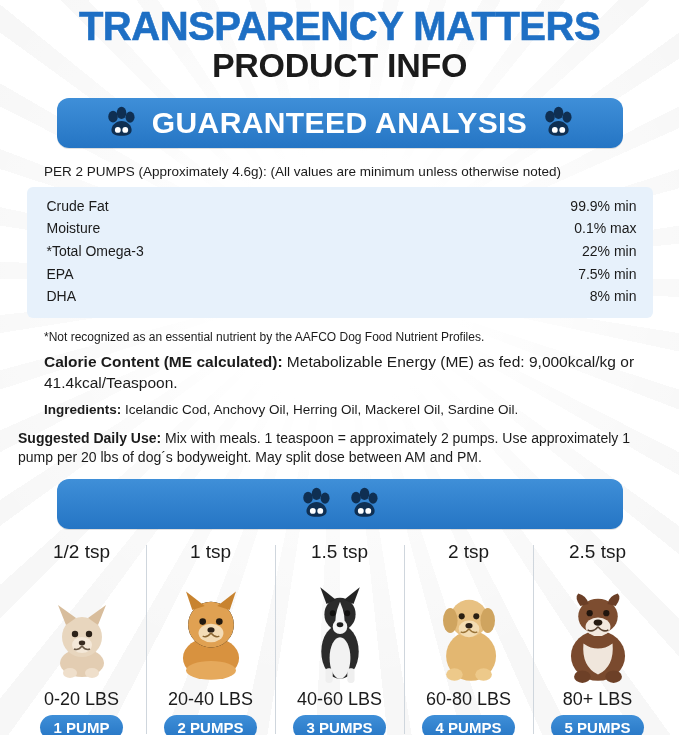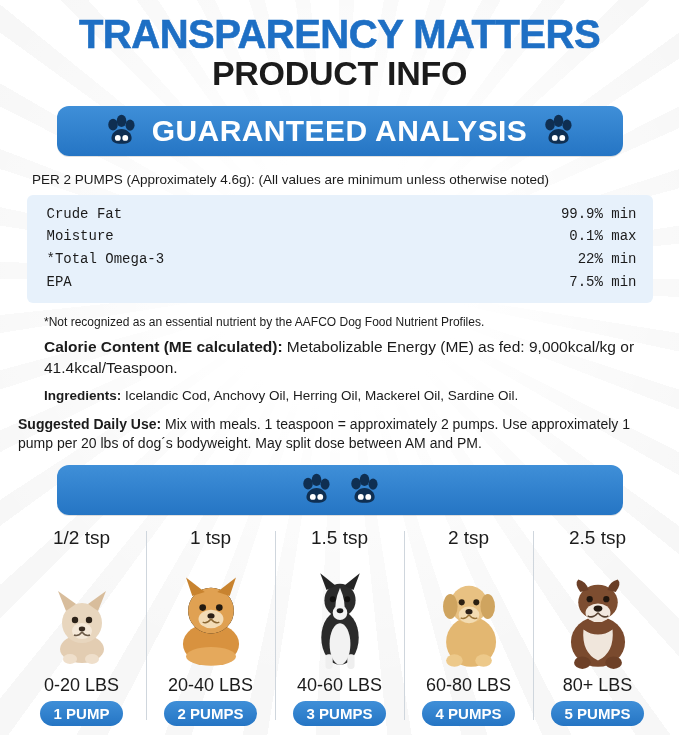--- a/index.html
+++ b/index.html
@@ -34,21 +34,21 @@
   .page { position: relative; z-index: 1; width: 679px; height: 735px; }
 
   
   .title-main {
     text-align: center;
     font-size: 40px;
     font-weight: bold;
     letter-spacing: -0.5px;
     color: #1e6fc4;
     line-height: 1.0;
-    padding-top: 14px;
+    padding-top: 6px;
     -webkit-text-stroke: 0.6px #1e6fc4;
   }
   .title-sub {
     text-align: center;
     font-size: 34px;
     font-weight: bold;
     color: #1b1b1b;
     letter-spacing: -0.3px;
     line-height: 1.05;
     margin-top: 2px;
@@ -75,38 +75,37 @@
     color: #ffffff;
     font-size: 30px;
     font-weight: bold;
     letter-spacing: 0.4px;
     white-space: nowrap;
   }
   .paw { width: 34px; height: 34px; flex: 0 0 auto; }
 
   
   .per-pumps {
-    margin: 16px 0 8px 32px;
+    margin: 16px 0 8px 44px;
     font-size: 13.5px;
     color: #1b1b1b;
   }
 
   
   .analysis {
     margin: 0 auto;
     width: 626px;
     background: #e7f1fb;
     border-radius: 6px;
     display: flex;
     padding: 8px 0 10px 0;
   }
   .col {
     flex: 1 1 50%;
     padding: 0 16px 0 20px;
-    font-family: Liberation Mono, monospace;
   }
   .col.right { border-left: 1px solid #b9d4ee; padding-left: 22px; }
   .row {
     display: flex;
     justify-content: space-between;
     font-size: 14px;
     color: #1b1b1b;
     line-height: 1.62;
     white-space: nowrap;
   }
@@ -233,20 +232,24 @@
         <span>Moisture</span>
         <span class="val">0.1% max</span>
       </div>
       <div class="row">
         <span>*Total Omega-3</span>
         <span class="val">22% min</span>
       </div>
       <div class="row">
         <span>EPA</span>
         <span class="val">7.5% min</span>
+      </div>
+      <div class="row">
+        <span>DHA</span>
+        <span class="val">8% min</span>
       </div>
     </div>
   </div>
 
   <div class="footnote">*Not recognized as an essential nutrient by the AAFCO Dog Food Nutrient Profiles.</div>
 
   <div class="calorie">
     <b>Calorie Content (ME calculated):</b><span> Metabolizable Energy (ME) as fed: 9,000kcal/kg or 41.4kcal/Teaspoon.</span>
   </div>
 

